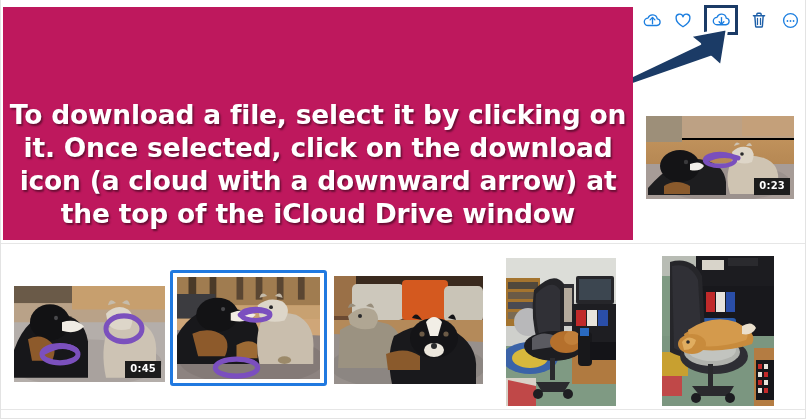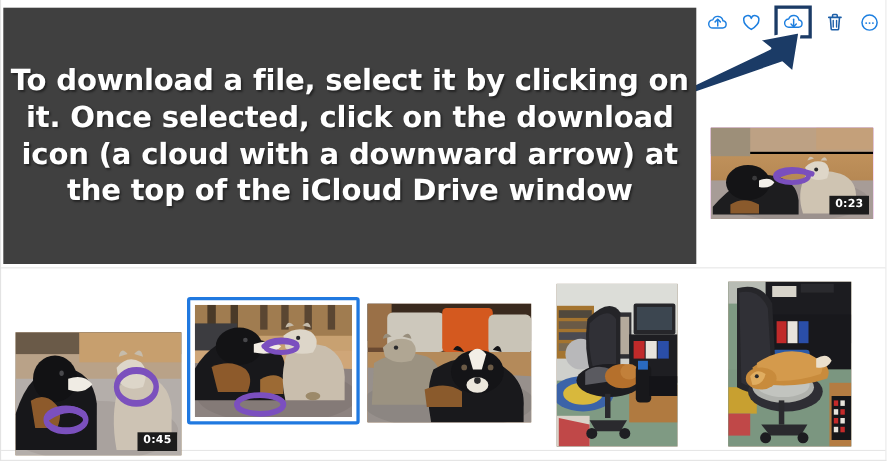--- a/index.html
+++ b/index.html
@@ -89,23 +89,23 @@
     pointer-events: none;
   }
 
   
   .overlay {
     position: absolute;
     left: 3px;
     top: 7px;
     width: 630px;
     height: 233px;
-    background: #404040;
+    background: #be185d;
     display: flex;
-    align-items: center;
+    align-items: flex-end;
     justify-content: center;
     padding: 10px 6px;
   }
 
   .overlay-text {
     color: #ffffff;
     font-family: "DejaVu Sans", sans-serif;
     font-size: 26.5px;
     line-height: 1.25;
     font-weight: 700;
@@ -266,21 +266,21 @@
         <circle cx="96" cy="38" r="1.8" fill="#2a2a2c"></circle>
         <path d="M60 44 Q76 36 92 42" fill="none" stroke="#7a4fbd" stroke-width="5" stroke-linecap="round"></path>
         <ellipse cx="74" cy="44" rx="15" ry="6" fill="none" stroke="#7a4fbd" stroke-width="4.5"></ellipse>
       </svg>
       <div class="duration">0:23</div>
     </div>
   </div>
 
   <div class="strip">
 
-    <div class="thumb" style="left:14px; top:42px; width:151px; height:112px;margin-top:16px;">
+    <div class="thumb" style="left:14px; top:42px; width:151px; height:96px;">
       <div class="pic-wrap">
         <svg class="photo" viewBox="0 0 151 90" preserveAspectRatio="none">
           <rect width="151" height="90" fill="#b9a288"></rect>
           <rect x="0" y="0" width="151" height="16" fill="#6a5a48"></rect>
           <rect x="58" y="0" width="93" height="22" fill="#c79f6e"></rect>
           <rect x="0" y="34" width="151" height="56" fill="#b4aeaa"></rect>
           <ellipse cx="70" cy="72" rx="78" ry="22" fill="#a9a29e"></ellipse>
           <path d="M0 60 Q14 24 44 26 Q70 28 74 52 L74 86 L0 86 Z" fill="#17171a"></path>
           <ellipse cx="36" cy="34" rx="20" ry="17" fill="#121214"></ellipse>
           <path d="M48 34 Q62 30 70 38 Q62 46 48 42 Z" fill="#f0ece4"></path>

